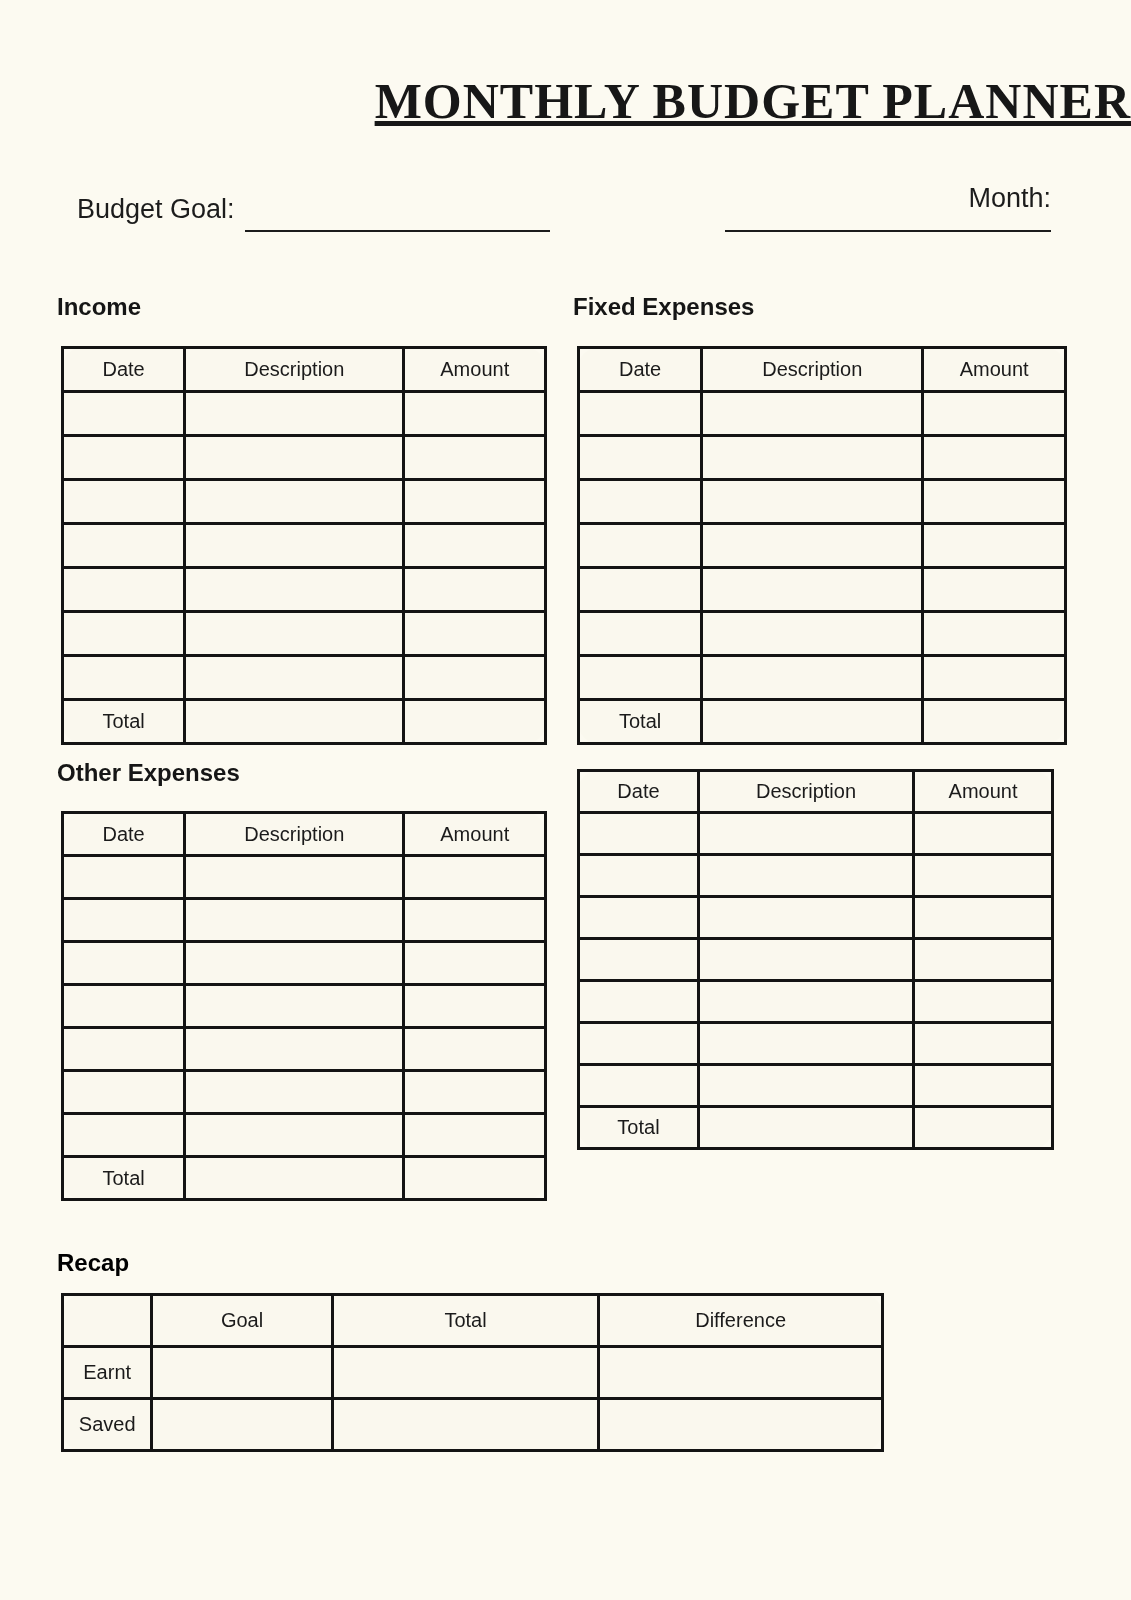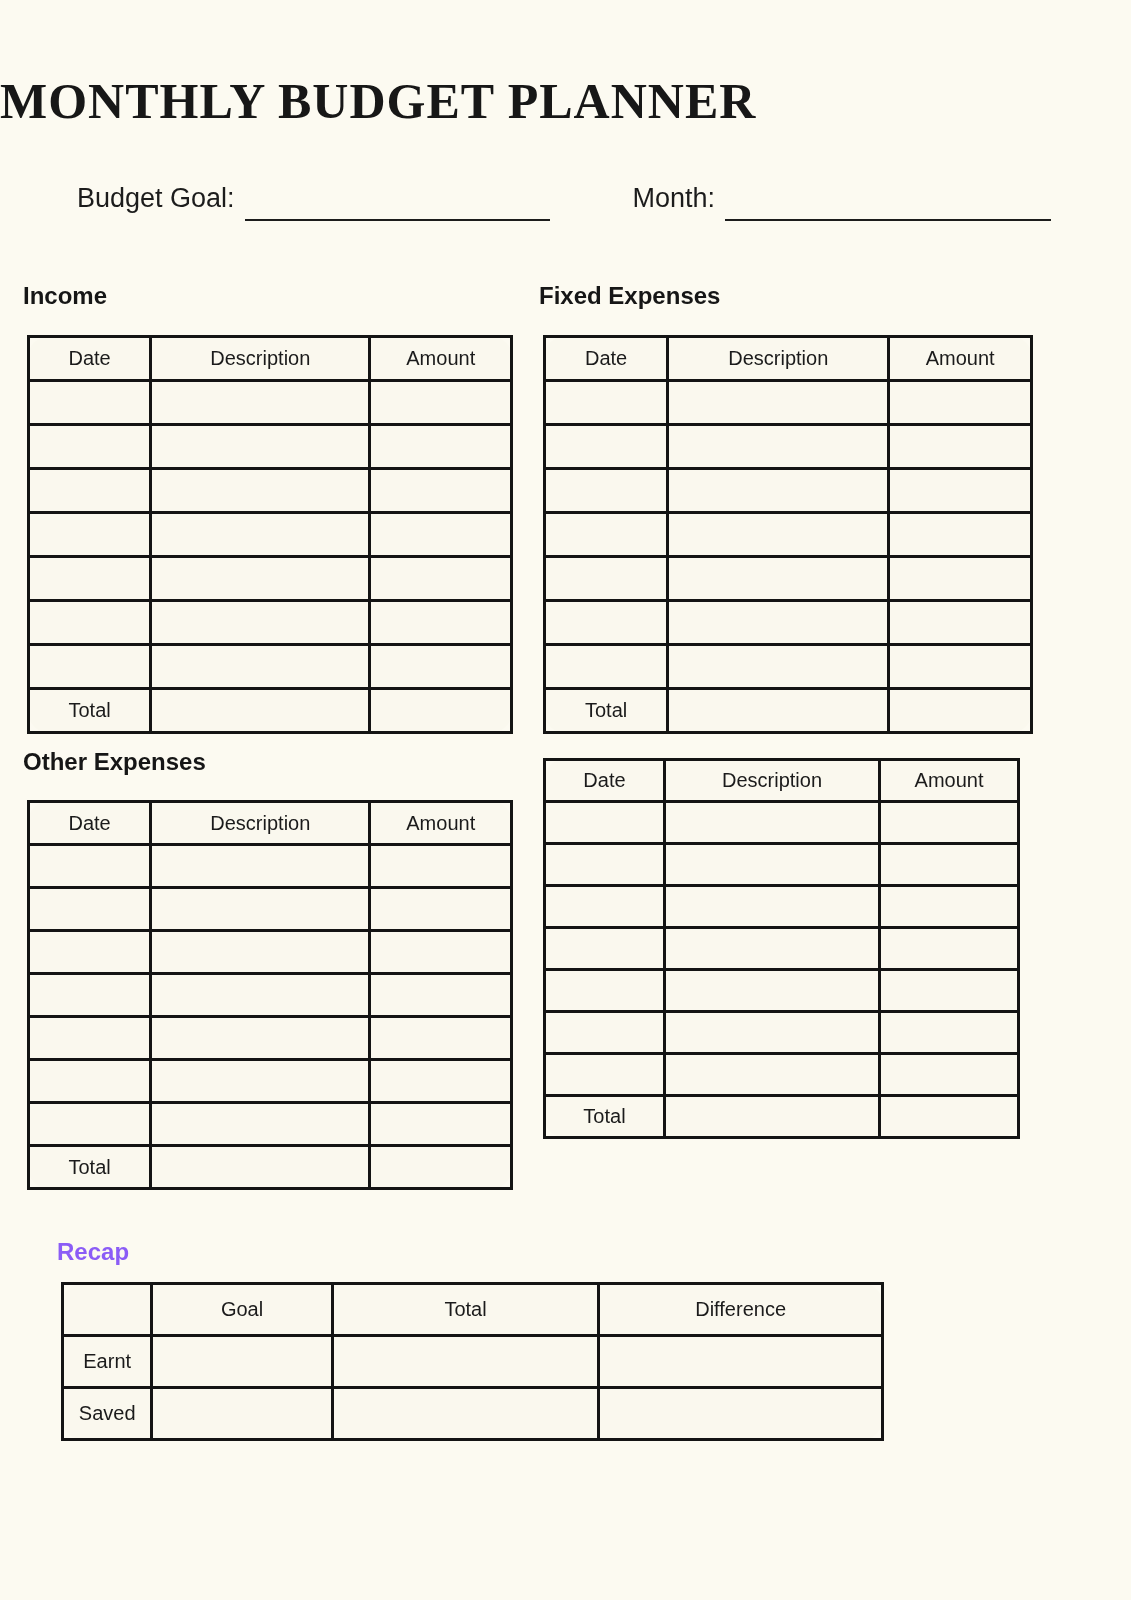--- a/index.html
+++ b/index.html
@@ -13,54 +13,55 @@
     width:1131px;
     height:1600px;
     margin:0 auto;
     background:#FCFAF1;
     overflow:hidden;
   }
   
   .title{
     margin:0;
     padding-top:74px;
-    text-align:left;
+    text-align:right;
     font-family:"Liberation Serif", serif;
     font-weight:bold;
     font-size:50px;
     letter-spacing:1px;
     color:#171717;
     line-height:1.1;
+    text-decoration:underline;
   }
   
   .fields-row{
     display:flex;
     align-items:flex-end;
     margin-top:54px;
     padding:0 80px 0 77px;
   }
   .field{display:flex;align-items:flex-end;}
   .field-label{font-size:27px;line-height:1.15;color:#1c1c1c;}
   .field-line{
     display:inline-block;
     border-bottom:2px solid #1c1c1c;
     height:1em;
     margin-left:10px;
     margin-bottom:-7px;
   }
   .field-line.goal{width:305px;}
   .field-line.month{width:326px;}
-  .field.month-field{margin-left:auto;}
+  .field.month-field{margin-left:auto;flex-direction:column;}
 
   
   .sections{
     display:grid;
     grid-template-columns:486px 490px;
     column-gap:30px;
-    padding-left:27px;
+    padding-left:61px;
     margin-top:68px;
   }
   .section h2{
     margin:0 0 25px -4px;
     font-size:24px;
     font-weight:bold;
     color:#161616;
     line-height:1.15;
   }
   .section.row2{margin-top:14px;}
@@ -86,21 +87,21 @@
   .ledger td{height:41px;}
   .section.row2 .ledger td, .section.row2 .ledger th{height:40px;}
   .section.offset .ledger td, .section.offset .ledger th{height:39px;}
 
   
   .recap-section{padding-left:61px;margin-top:48px;}
   .recap-section h2{
     margin:0 0 16px -4px;
     font-size:24px;
     font-weight:bold;
-    color:#8b5cf6;
+    color:#000000;
     line-height:1.15;
   }
   .recap-table{width:823px;}
   .recap-table th,.recap-table td{height:49px;}
 </style>
 </head>
 <body>
 
 <div class="page">
 

